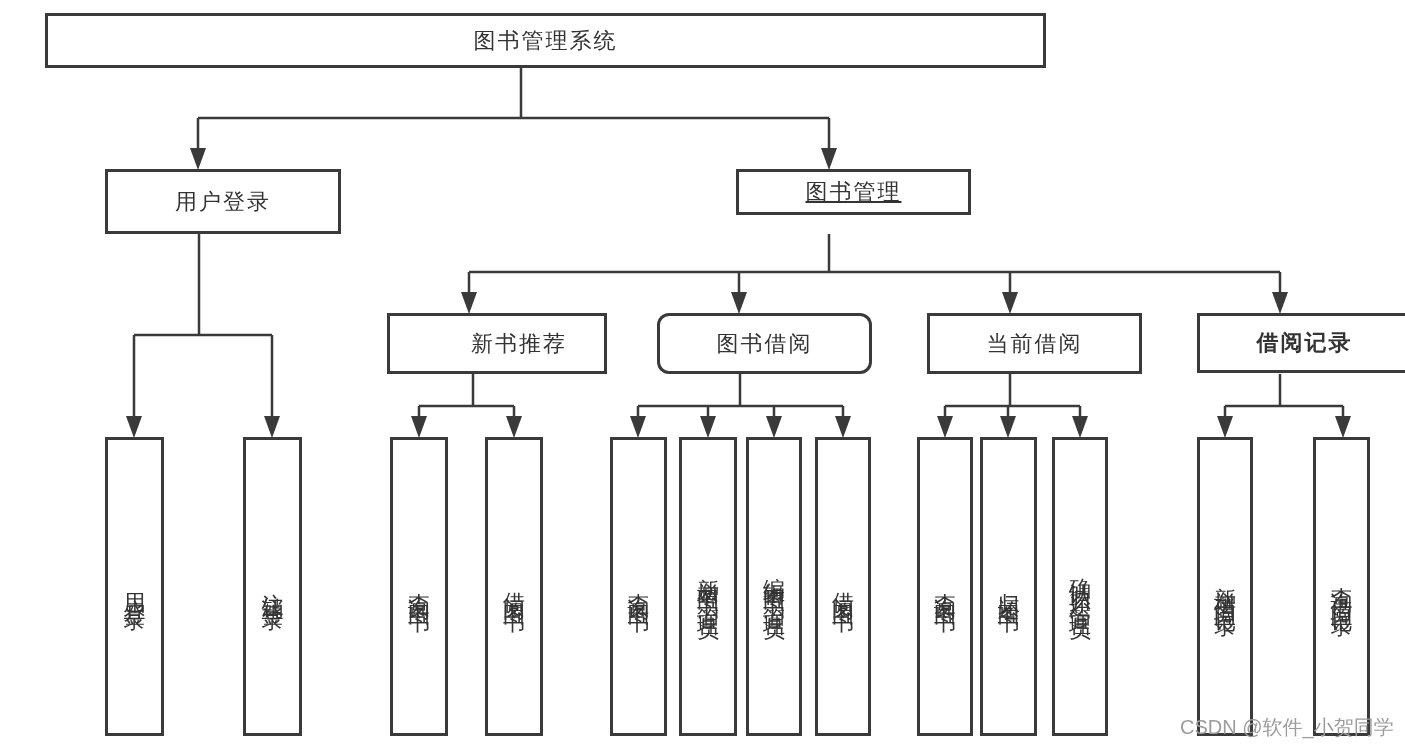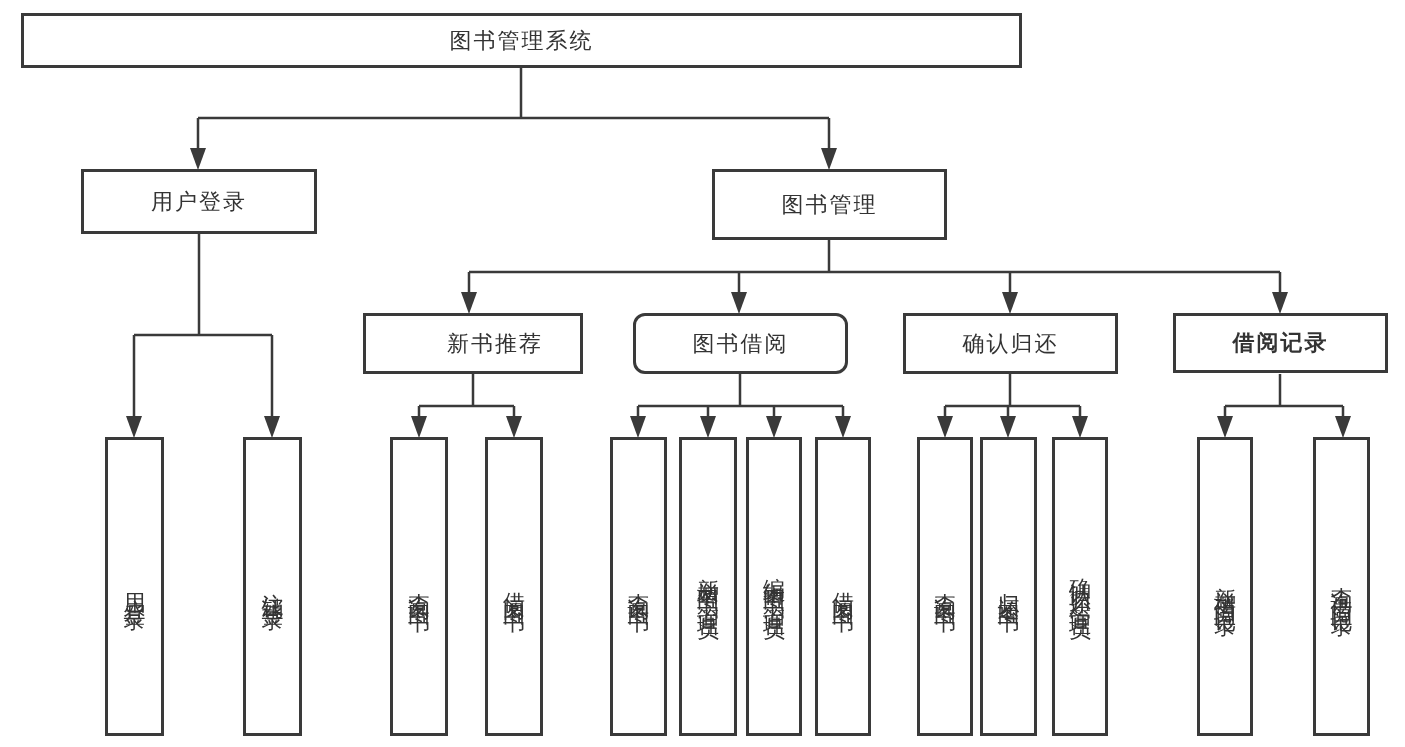--- a/index.html
+++ b/index.html
@@ -6,21 +6,21 @@
   .canvas{
     position:relative;width:1405px;height:747px;background:#ffffff;overflow:hidden;
     font-family:"Liberation Sans","DejaVu Sans",sans-serif;color:#333333;
   }
   .canvas svg{position:absolute;left:0;top:0;}
   .node{
     position:absolute;box-sizing:border-box;border:3px solid #3a3a3a;background:#ffffff;
     display:flex;align-items:center;justify-content:center;
     font-size:22px;color:#333333;
   }
-  .node.h{letter-spacing:2px;}
+  .node.h{letter-spacing:2px;margin-left:24px;}
   .node.v{
     writing-mode:vertical-rl;text-orientation:mixed;
     letter-spacing:6px;line-height:1;
   }
   .watermark{
     position:absolute;left:1180px;top:714px;width:220px;
     font-size:20px;color:#9c9c9c;letter-spacing:0px;white-space:nowrap;
   }
 </style>
 </head>
@@ -59,39 +59,40 @@
       <polygon points="1000,416 1016,416 1008,438"></polygon>
       <polygon points="1072,416 1088,416 1080,438"></polygon>
       <polygon points="1217,416 1233,416 1225,438"></polygon>
       <polygon points="1335,416 1351,416 1343,438"></polygon>
     </g>
   </svg>
 
   <div class="node h" style="left:21px;top:13px;width:1001px;height:55px;">图书管理系统</div>
 
   <div class="node h" style="left:81px;top:169px;width:236px;height:65px;">用户登录</div>
-  <div class="node h" style="left:712px;top:169px;width:235px;height:71px;">图书管理</div>
+  <div class="node h" style="left:712px;top:169px;width:235px;height:46px;text-decoration:underline;">图书管理</div>
 
   <div class="node h" style="left:363px;top:313px;width:220px;height:61px;padding-left:44px;">新书推荐</div>
   <div class="node h" style="left:633px;top:313px;width:215px;height:61px;border-radius:12px;">图书借阅</div>
-  <div class="node h" style="left:903px;top:313px;width:215px;height:61px;">确认归还</div>
+  <div class="node h" style="left:903px;top:313px;width:215px;height:61px;">当前借阅</div>
   <div class="node h" style="left:1173px;top:313px;width:215px;height:60px;font-weight:bold;">借阅记录</div>
 
   <div class="node v" style="left:105px;top:437px;width:59px;height:299px;">用户登录</div>
   <div class="node v" style="left:243px;top:437px;width:59px;height:299px;">注销登录</div>
 
   <div class="node v" style="left:390px;top:437px;width:58px;height:299px;">查询图书</div>
   <div class="node v" style="left:485px;top:437px;width:58px;height:299px;">借阅图书</div>
 
   <div class="node v" style="left:610px;top:437px;width:57px;height:299px;">查询图书</div>
   <div class="node v" style="left:679px;top:437px;width:58px;height:299px;">新增图书（管理员）</div>
   <div class="node v" style="left:746px;top:437px;width:56px;height:299px;">编辑图书（管理员）</div>
   <div class="node v" style="left:815px;top:437px;width:56px;height:299px;">借阅图书</div>
 
   <div class="node v" style="left:917px;top:437px;width:56px;height:299px;">查询图书</div>
   <div class="node v" style="left:980px;top:437px;width:57px;height:299px;">归还图书</div>
   <div class="node v" style="left:1052px;top:437px;width:56px;height:299px;">确认归还（管理员）</div>
 
   <div class="node v" style="left:1197px;top:437px;width:56px;height:299px;">新增借阅记录</div>
   <div class="node v" style="left:1313px;top:437px;width:57px;height:299px;">查询借阅记录</div>
 
+  <div class="watermark">CSDN @软件_小贺同学</div>
 
 </div>
 
 </body></html>

